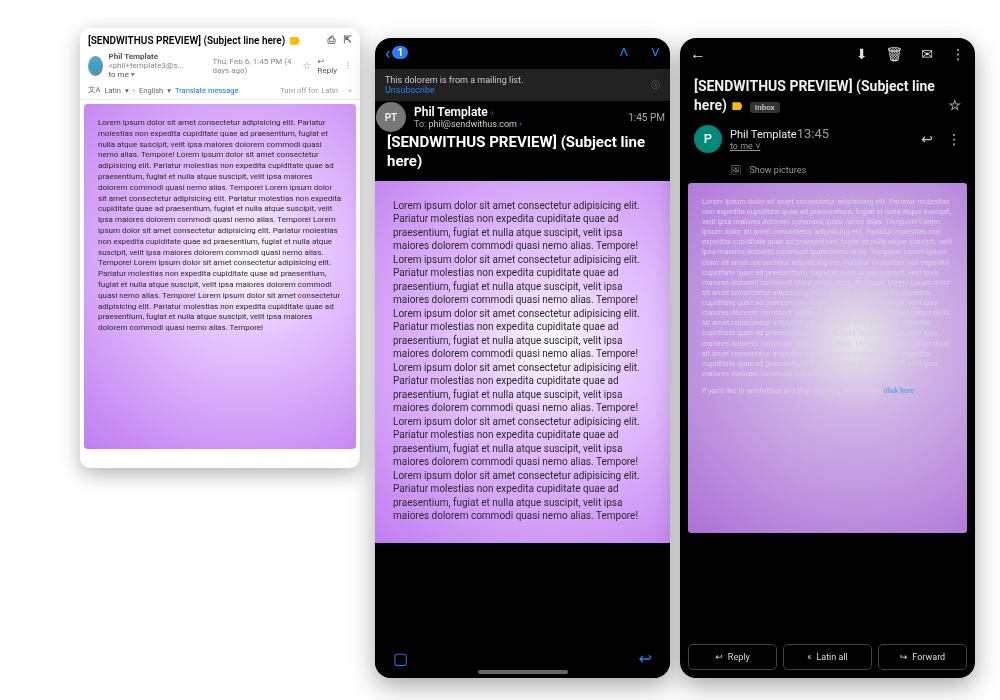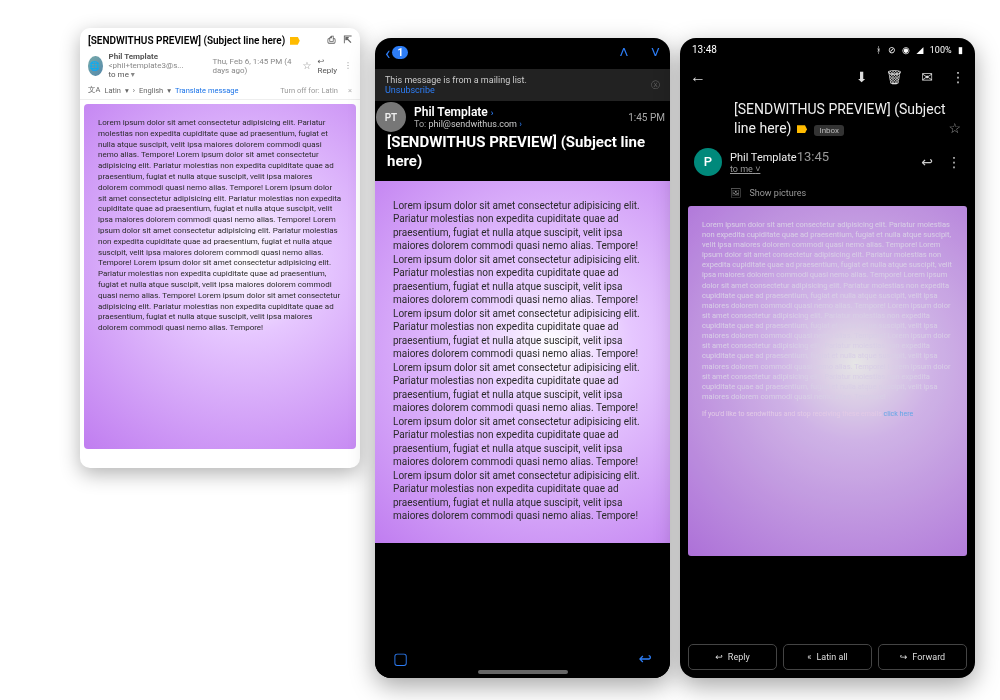--- a/index.html
+++ b/index.html
@@ -45,34 +45,34 @@
   .ios .subject { color:#fff; font-size:15px; font-weight:700; padding:0 12px 10px; line-height:1.25; }
   .ios .purple-body { height:362px; font-size:10px; padding:18px; }
   .ios .bottom-bar { position:absolute; bottom:0; left:0; right:0; height:40px; background:#000; display:flex; align-items:center; justify-content:space-between; padding:0 18px; color:#2d7df6; font-size:16px; }
   .ios .home-ind { position:absolute; bottom:4px; left:50%; transform:translateX(-50%); width:90px; height:4px; background:#666; border-radius:2px; }
 
   
   .and-status { display:flex; justify-content:space-between; align-items:center; padding:6px 12px; color:#fff; font-size:10px; }
   .and-status .icons span { margin-left:4px; font-size:9px; }
   .and-top { display:flex; align-items:center; padding:6px 10px; gap:14px; color:#ddd; }
   .and-top .right { margin-left:auto; display:flex; gap:18px; font-size:14px; }
-  .and-subject { color:#eee; font-size:14px; font-weight:400; padding:8px 14px 2px; line-height:1.35;margin-left:40px; }
+  .and-subject { color:#eee; font-size:14px; font-weight:700; padding:8px 14px 2px; line-height:1.35; }
   .and-subject .inbox-chip { font-size:8px; background:#333; color:#bbb; padding:1px 5px; border-radius:3px; margin-left:4px; }
   .and-subject .star { float:right; color:#999; font-size:14px; }
   .and-sender { display:flex; align-items:center; gap:8px; padding:8px 14px; }
   .and-sender .av { width:28px; height:28px; border-radius:50%; background:#00897b; color:#fff; display:flex; align-items:center; justify-content:center; font-size:13px; font-weight:500; }
   .and-sender .info { line-height:1.2; }
   .and-sender .name { color:#eee; font-size:11px; }
   .and-sender .name .t { color:#999; font-size:13px; }
   .and-sender .to { color:#999; font-size:9px;text-decoration:underline; }
   .and-sender .reply { margin-left:auto; display:flex; gap:14px; color:#ccc; font-size:14px; }
   .show-pics { display:flex; align-items:center; gap:8px; color:#999; font-size:9px; padding:4px 0 8px 50px; }
   .android .purple-body { height:350px; margin:0 8px; border-radius:3px; font-size:7.5px; }
   .android .unsub-line { color:#fbe0ff; font-size:7px; margin-top:8px; }
-  .android .unsub-line .link { color:#6fb8ff; }
+  .android .unsub-line .link { color:#6fb8ff;font-weight:bold; }
   .and-actions { position:absolute; bottom:8px; left:8px; right:8px; display:flex; gap:6px; }
   .and-actions .btn { flex:1; border:1px solid #444; color:#ddd; font-size:9px; padding:7px 4px; border-radius:5px; display:flex; align-items:center; justify-content:center; gap:5px; }
   .chev { font-size:9px; color:#2d7df6; }
   .ico { display:inline-block; }
 </style>
 </head>
 <body>
 
 <div class="phone web">
   <div class="web-hdr">
@@ -116,21 +116,21 @@
 <div class="phone ios">
   <div class="topnav">
     <span class="back">‹<span class="badge">1</span></span>
     <span class="nav-arrows">
       <span>˄</span>
       <span>˅</span>
     </span>
   </div>
   <div class="mailing-banner">
     <span>
-      <span>This message is from a mailing list.</span><br>
+      <span>This dolorem is from a mailing list.</span><br>
       <a>Unsubscribe</a>
     </span>
     <span style="color:#666;">ⓧ</span>
   </div>
   <div class="sender-row">
     <span class="avatar">PT</span>
     <span class="sender-info">
       <div class="name"><span>Phil Template</span> <span class="chev">›</span></div>
       <div class="to"><span>To:</span> <span class="addr">phil@sendwithus.com</span> <span class="chev">›</span></div>
     </span>
@@ -139,31 +139,20 @@
   <div class="subject">[SENDWITHUS PREVIEW] (Subject line here)</div>
   <div class="purple-body">Lorem ipsum dolor sit amet consectetur adipisicing elit. Pariatur molestias non expedita cupiditate quae ad praesentium, fugiat et nulla atque suscipit, velit ipsa maiores dolorem commodi quasi nemo alias. Tempore! Lorem ipsum dolor sit amet consectetur adipisicing elit. Pariatur molestias non expedita cupiditate quae ad praesentium, fugiat et nulla atque suscipit, velit ipsa maiores dolorem commodi quasi nemo alias. Tempore! Lorem ipsum dolor sit amet consectetur adipisicing elit. Pariatur molestias non expedita cupiditate quae ad praesentium, fugiat et nulla atque suscipit, velit ipsa maiores dolorem commodi quasi nemo alias. Tempore! Lorem ipsum dolor sit amet consectetur adipisicing elit. Pariatur molestias non expedita cupiditate quae ad praesentium, fugiat et nulla atque suscipit, velit ipsa maiores dolorem commodi quasi nemo alias. Tempore! Lorem ipsum dolor sit amet consectetur adipisicing elit. Pariatur molestias non expedita cupiditate quae ad praesentium, fugiat et nulla atque suscipit, velit ipsa maiores dolorem commodi quasi nemo alias. Tempore! Lorem ipsum dolor sit amet consectetur adipisicing elit. Pariatur molestias non expedita cupiditate quae ad praesentium, fugiat et nulla atque suscipit, velit ipsa maiores dolorem commodi quasi nemo alias. Tempore!</div>
   <div class="bottom-bar">
     <span>▢</span>
     <span>↩</span>
   </div>
   <div class="home-ind"></div>
 </div>
 
 <div class="phone android">
-  <div class="and-status">
-    <span>13:48</span>
-    <span class="icons">
-      <span>ᚼ</span>
-      <span>⊘</span>
-      <span>◉</span>
-      <span>◢</span>
-      <span>100%</span>
-      <span>▮</span>
-    </span>
-  </div>
   <div class="and-top">
     <span>←</span>
     <span class="right">
       <span>⬇</span>
       <span>🗑</span>
       <span>✉</span>
       <span>⋮</span>
     </span>
   </div>
   <div class="and-subject">

